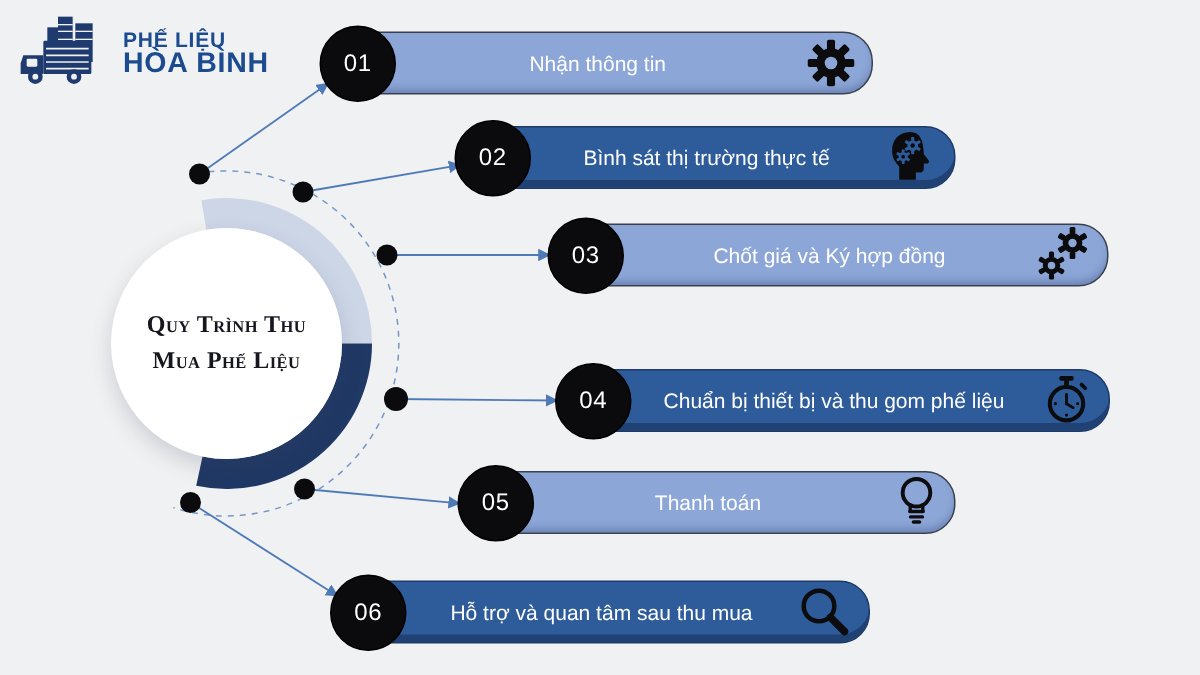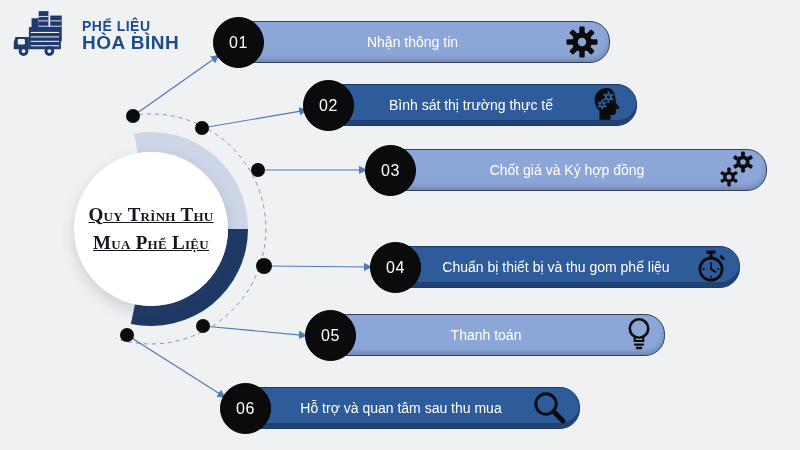--- a/index.html
+++ b/index.html
@@ -14,29 +14,29 @@
   .logo-text .l1{font-size:14px;font-weight:bold;letter-spacing:.5px;}
   .logo-text .l2{font-size:19px;font-weight:bold;letter-spacing:.5px;}
   
   .center-circle{
     position:absolute;left:74px;top:152px;width:154px;height:154px;border-radius:50%;
     background:#ffffff;box-shadow:0 6px 14px rgba(60,70,100,.20);
     display:flex;align-items:center;justify-content:center;text-align:center;z-index:3;
   }
   .center-text{
     font-family:"Liberation Serif",serif;font-weight:bold;font-variant:small-caps;
-    font-size:19px;line-height:1.5;color:var(--center_text,#16161f);letter-spacing:.3px;text-decoration:underline;
+    font-size:16px;line-height:1.5;color:var(--center_text,#16161f);letter-spacing:.3px;
   }
   
   .bar{
     position:absolute;height:40px;border-radius:20px;z-index:2;
     display:flex;align-items:center;
   }
   .bar.light{background:var(--bar_light,#8ca6d8);border:1px solid #39404e;
-    box-shadow:inset 0 -4px 6px -2px rgba(32,52,96,.35);padding-left:28px;}
+    box-shadow:inset 0 -4px 6px -2px rgba(32,52,96,.35);}
   .bar.dark{background:var(--bar_dark,#2e5c9b);border:1px solid #1d3a66;
     box-shadow:inset 0 -6px 0 -1px rgba(13,34,68,.45);}
   .badge{
     position:absolute;left:-3px;top:-5px;width:49px;height:49px;border-radius:50%;
     background:var(--badge_bg,#0b0b0d);border:1px solid #000;
     display:flex;align-items:center;justify-content:center;
     color:var(--badge_text,#fff);font-size:16px;letter-spacing:.5px;z-index:3;
   }
   .bar-label{
     position:absolute;left:0;right:0;text-align:center;

